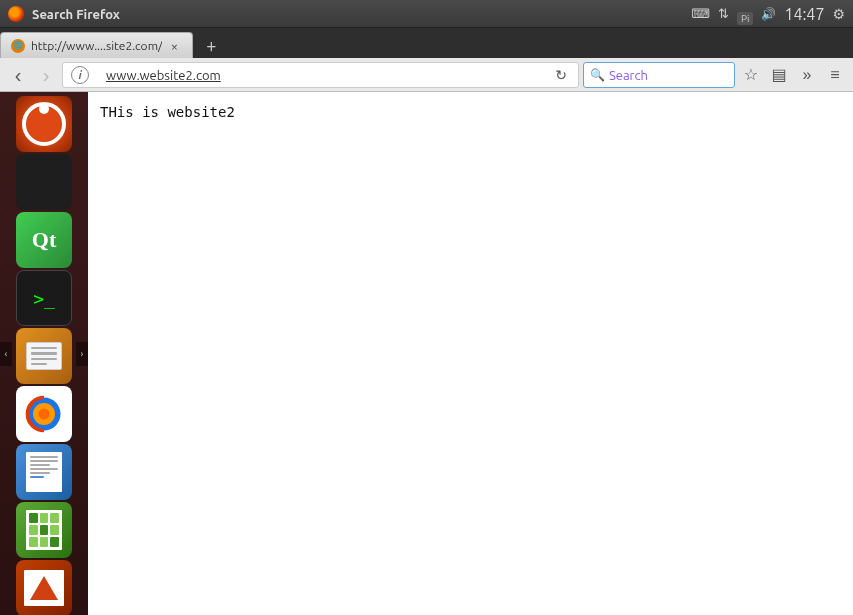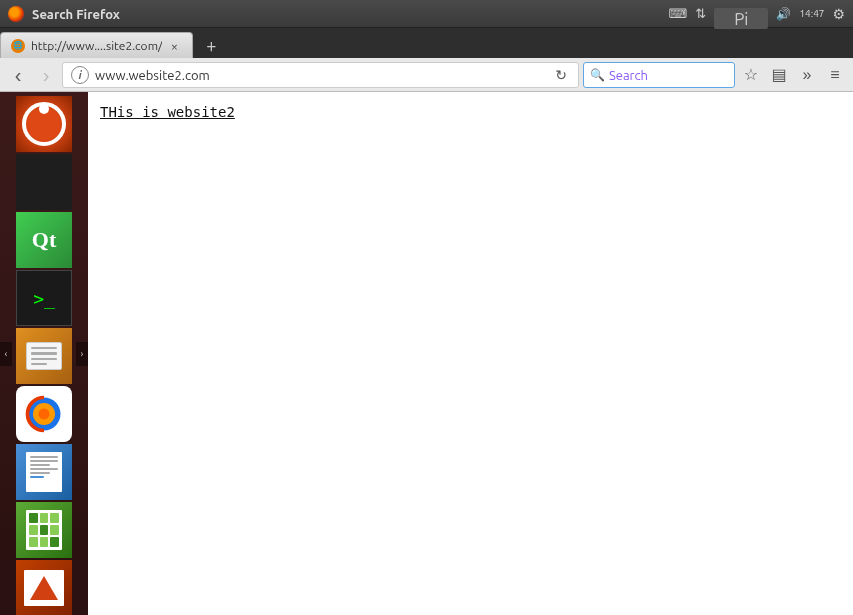--- a/index.html
+++ b/index.html
@@ -144,21 +144,21 @@
     .sidebar-arrow-right {
       position: absolute; right: 0; top: 50%;
       transform: translateY(-50%);
       width: 12px; height: 24px;
       background: rgba(0,0,0,0.4);
       display: flex; align-items: center; justify-content: center;
       color: #ccc; font-size: 10px; cursor: pointer;
     }
     .sidebar-item {
       width: 56px; height: 56px;
-      border-radius: 0;
+      border-radius: 8px;
       cursor: pointer;
       display: flex; align-items: center; justify-content: center;
       flex-shrink: 0;
       overflow: hidden;
     }
 
     
     .icon-ubuntu {
       background: radial-gradient(circle, #dd4814 40%, #8b2500 100%);
       position: relative;
@@ -262,35 +262,34 @@
     .content-area {
       flex: 1;
       background: white;
       padding: 12px;
       overflow: auto;
     }
     .content-text {
       font-family: monospace;
       font-size: 14px;
       color: #111;
-      text-decoration: underline;
     }
   </style>
 </head>
 <body>
 
 <div class="titlebar">
   <span style="width:16px;height:16px;display:inline-block;background:radial-gradient(circle at 40% 40%,#f90 30%,#e63900 60%,#2a2a70 100%);border-radius:50%;"></span>
   <span class="titlebar-title">Search Firefox</span>
   <div class="titlebar-controls">
     <span style="color:#ccc;font-size:13px;">⌨</span>
     <span style="color:#ccc;font-size:13px;">⇅</span>
-    <span style="color:#ccc;font-size:17px;background:#555;padding:1px 20px;border-radius:2px;margin-top:10px;">Pi</span>
+    <span style="color:#ccc;font-size:10px;background:#555;padding:1px 4px;border-radius:2px;margin-top:10px;">Pi</span>
     <span style="color:#ccc;font-size:12px;">🔊</span>
-    <span style="color:#ddd;font-size:10px;">14:47</span>
+    <span style="color:#ddd;font-size:16px;">14:47</span>
     <span style="color:#ccc;font-size:14px;cursor:pointer;">⚙</span>
   </div>
 </div>
 
 <div class="tabbar">
   <div class="tab">
     <div class="tab-favicon">
       <span style="color:white;font-size:8px;">🌐</span>
     </div>
     <span class="tab-label">http://www....site2.com/</span>
@@ -304,21 +303,21 @@
     <span style="font-size:20px;line-height:1;">‹</span>
   </button>
   <button class="nav-btn" disabled="">
     <span style="font-size:20px;line-height:1;color:#bbb;">›</span>
   </button>
 
   <div class="address-bar">
     <span class="nav-info-btn">
       <span style="font-size:11px;font-style:italic;font-weight:bold;color:#666;">i</span>
     </span>
-    <span class="address-text" style="margin-left:4px;">www.website2.com</span>
+    <span class="address-text" style="margin-left:15px;text-decoration:underline;">www.website2.com</span>
     <button class="reload-btn">
       <span>↻</span>
     </button>
   </div>
 
   <div class="search-bar">
     <span class="search-icon-inline">🔍</span>
     <span style="color:#8b5cf6;font-size:13px;">Search</span>
   </div>
 

